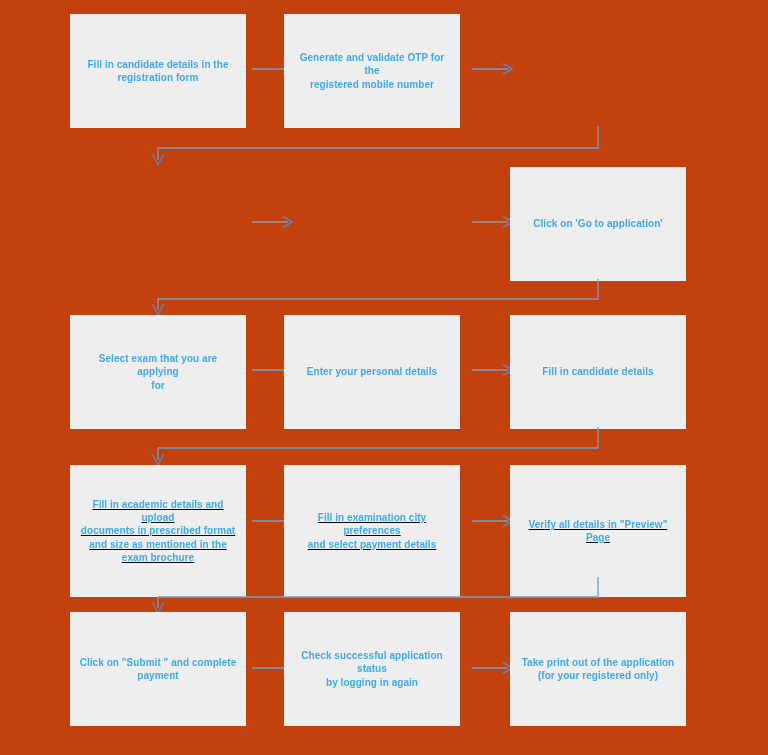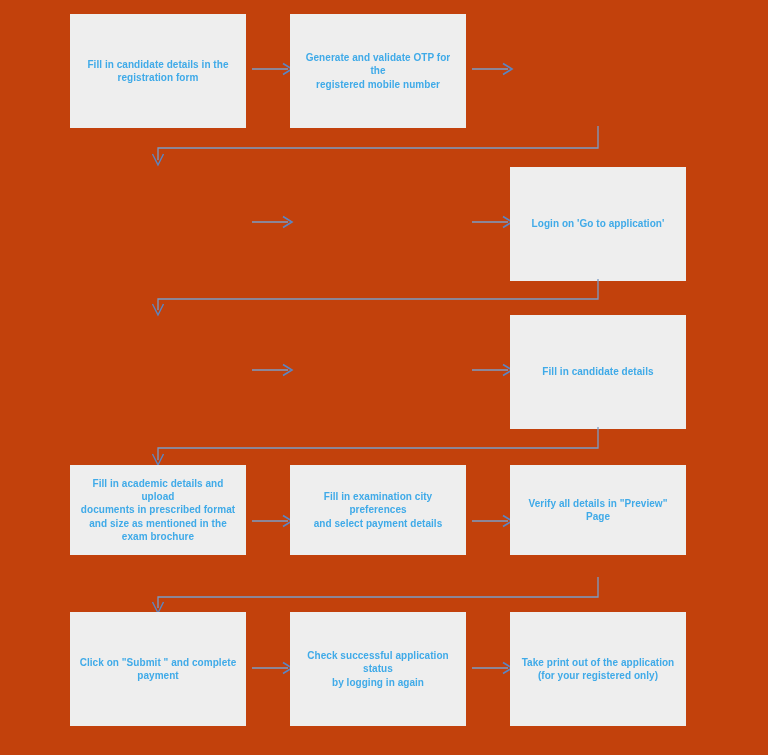--- a/index.html
+++ b/index.html
@@ -36,27 +36,27 @@
     font-size: 10px;
     line-height: 13.2px;
     text-align: center;
     font-weight: 600;
     letter-spacing: 0.05px;
     white-space: pre-line;
     font-family: "Liberation Sans", sans-serif;
   }
   
   .col-1 { left: 70px; }
-  .col-2 { left: 290px; }
+  .col-2 { left: 284px; }
   .col-3 { left: 510px; }
   
   .row-1 { top: 14px; }
   .row-2 { top: 167px; }
   .row-3 { top: 315px; }
-  .row-4 { top: 465px; height: 90px; }
+  .row-4 { top: 465px; height: 132px; text-decoration: underline; }
   .row-5 { top: 612px; height: 114px; }
 
   .h-arrow {
     position: absolute;
     width: 44px;
     height: 14px;
     pointer-events: none;
   }
   .row-connector {
     position: absolute;
@@ -103,35 +103,42 @@
       <path d="M31 1.5 L40 7 L31 12.5" stroke="#5b86c4" stroke-width="1.6" fill="none" stroke-linejoin="miter"></path>
     </svg>
   </div>
   <div class="h-arrow" style="left:472px; top:215px;">
     <svg width="44" height="14" viewBox="0 0 44 14" aria-hidden="true">
       <path d="M0 7 H36" stroke="#7a9cc6" stroke-width="1.4" fill="none"></path>
       <path d="M31 1.5 L40 7 L31 12.5" stroke="#5b86c4" stroke-width="1.6" fill="none" stroke-linejoin="miter"></path>
     </svg>
   </div>
   <div class="flow-box col-3 row-2">
-    <span class="flow-box-label">Login on 'Go to application'</span>
+    <span class="flow-box-label">Click on 'Go to application'</span>
   </div>
 
   <div class="row-connector" style="left:148px; top:279px;">
     <svg width="462" height="42" viewBox="0 0 462 42" aria-hidden="true">
       <path d="M450 0 V20 H10 V31" stroke="#7a9cc6" stroke-width="1.3" fill="none"></path>
       <path d="M4.5 25 L10 36 L15.5 25" stroke="#5b86c4" stroke-width="1.4" fill="none" stroke-linejoin="miter"></path>
     </svg>
   </div>
 
+  <div class="flow-box col-1 row-3">
+    <span class="flow-box-label">Select exam that you are applying
+for</span>
+  </div>
   <div class="h-arrow" style="left:252px; top:363px;">
     <svg width="44" height="14" viewBox="0 0 44 14" aria-hidden="true">
       <path d="M0 7 H36" stroke="#7a9cc6" stroke-width="1.4" fill="none"></path>
       <path d="M31 1.5 L40 7 L31 12.5" stroke="#5b86c4" stroke-width="1.6" fill="none" stroke-linejoin="miter"></path>
     </svg>
+  </div>
+  <div class="flow-box col-2 row-3">
+    <span class="flow-box-label">Enter your personal details</span>
   </div>
   <div class="h-arrow" style="left:472px; top:363px;">
     <svg width="44" height="14" viewBox="0 0 44 14" aria-hidden="true">
       <path d="M0 7 H36" stroke="#7a9cc6" stroke-width="1.4" fill="none"></path>
       <path d="M31 1.5 L40 7 L31 12.5" stroke="#5b86c4" stroke-width="1.6" fill="none" stroke-linejoin="miter"></path>
     </svg>
   </div>
   <div class="flow-box col-3 row-3">
     <span class="flow-box-label">Fill in candidate details</span>
   </div>

